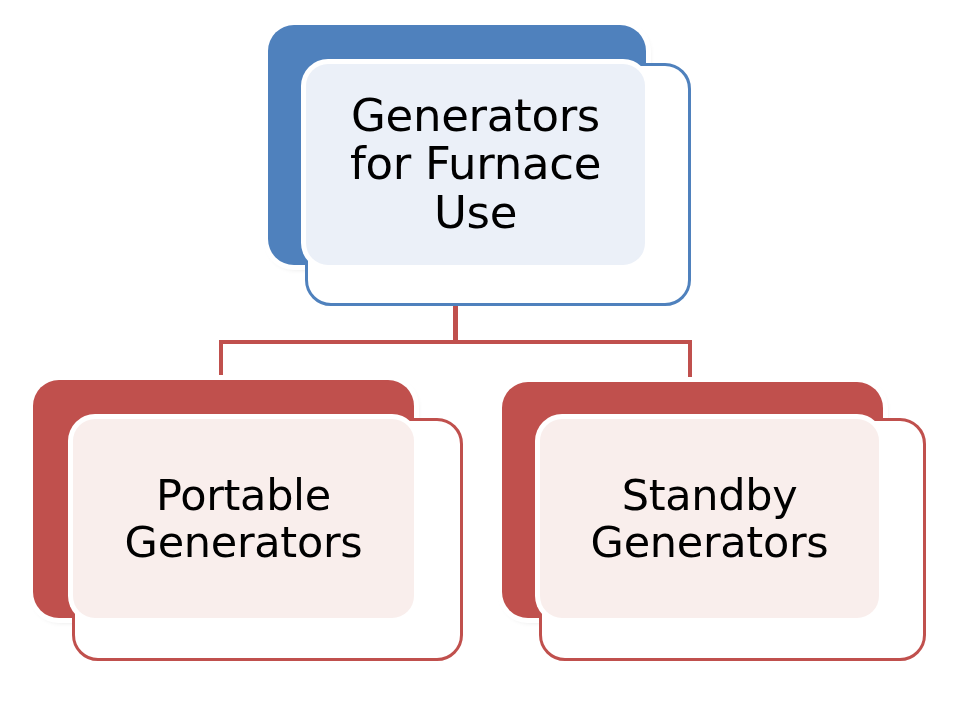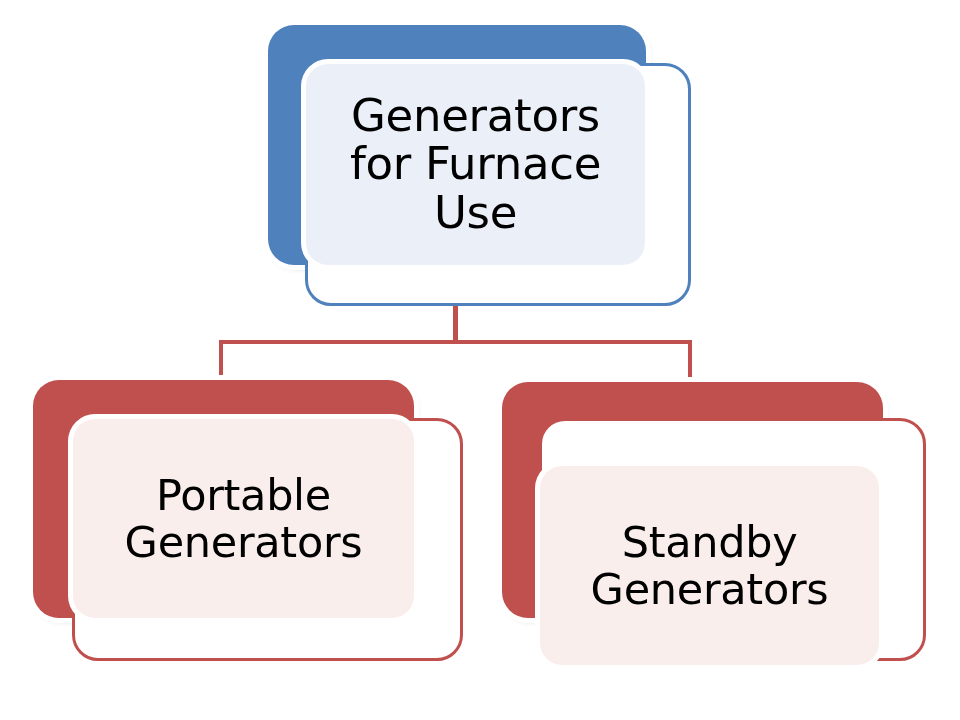--- a/index.html
+++ b/index.html
@@ -113,19 +113,19 @@
       <span class="label label-child">Portable
 Generators</span>
     </div>
   </div>
 
   <div class="node">
     <div class="plate plate-red" style="left:502px; top:382px; width:381px; height:236px;"></div>
 
     <div class="card card-red" style="left:539px; top:418px; width:387px; height:243px;"></div>
 
-    <div class="panel panel-red" style="left:540px; top:419px; width:339px; height:199px;margin-top:47px;">
+    <div class="panel panel-red" style="left:540px; top:419px; width:339px; height:199px;">
       <span class="label label-child">Standby
 Generators</span>
     </div>
   </div>
 
 </div>
 
 </body></html>

